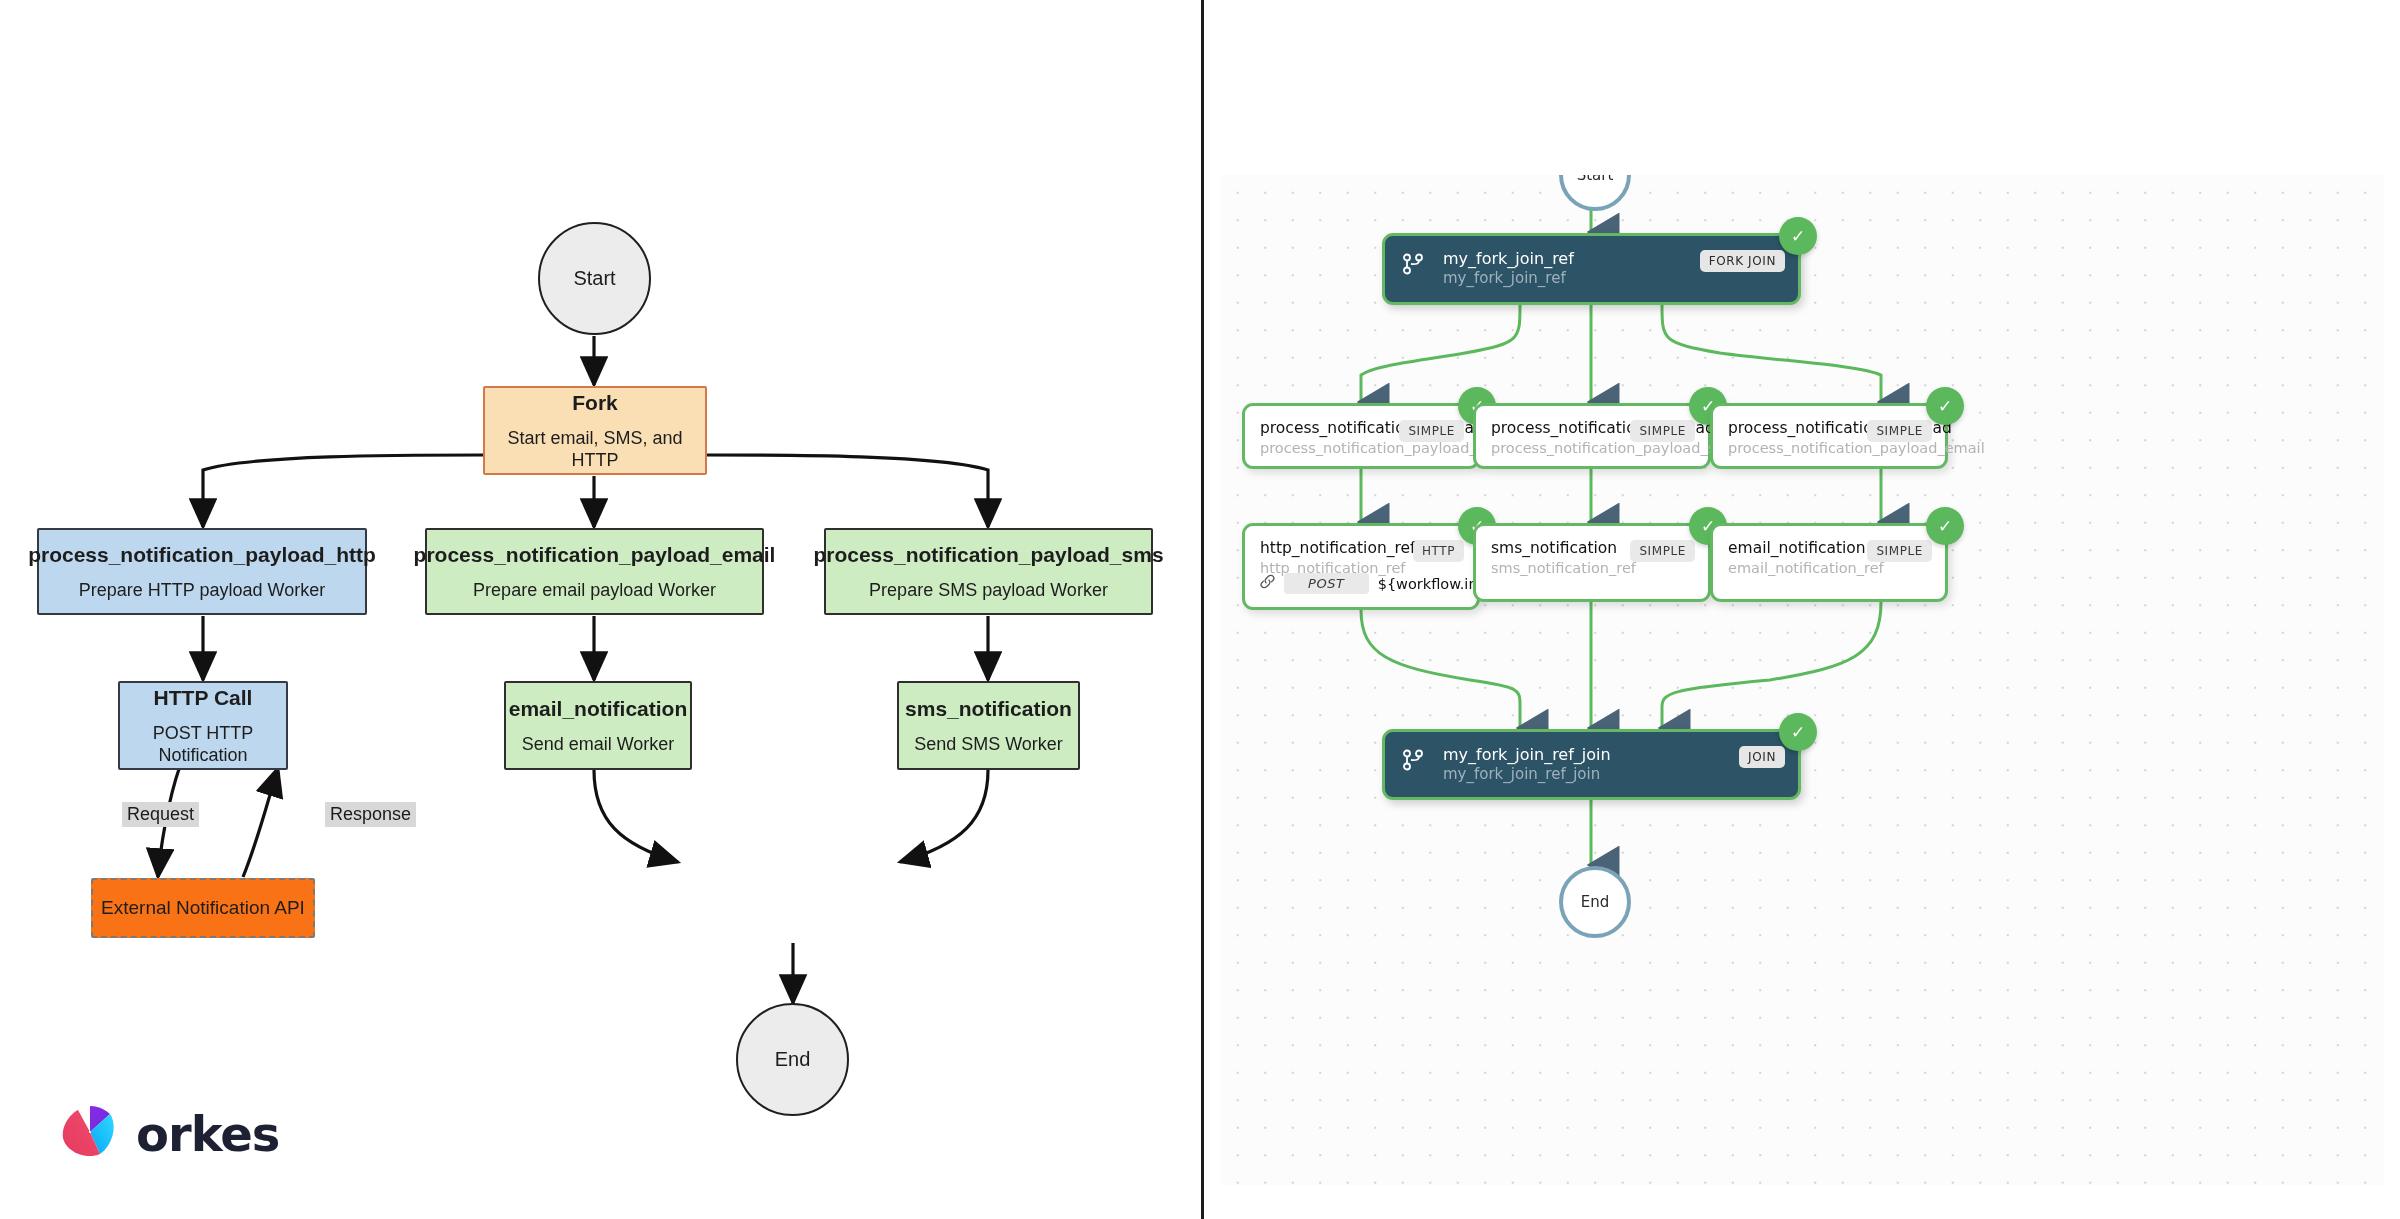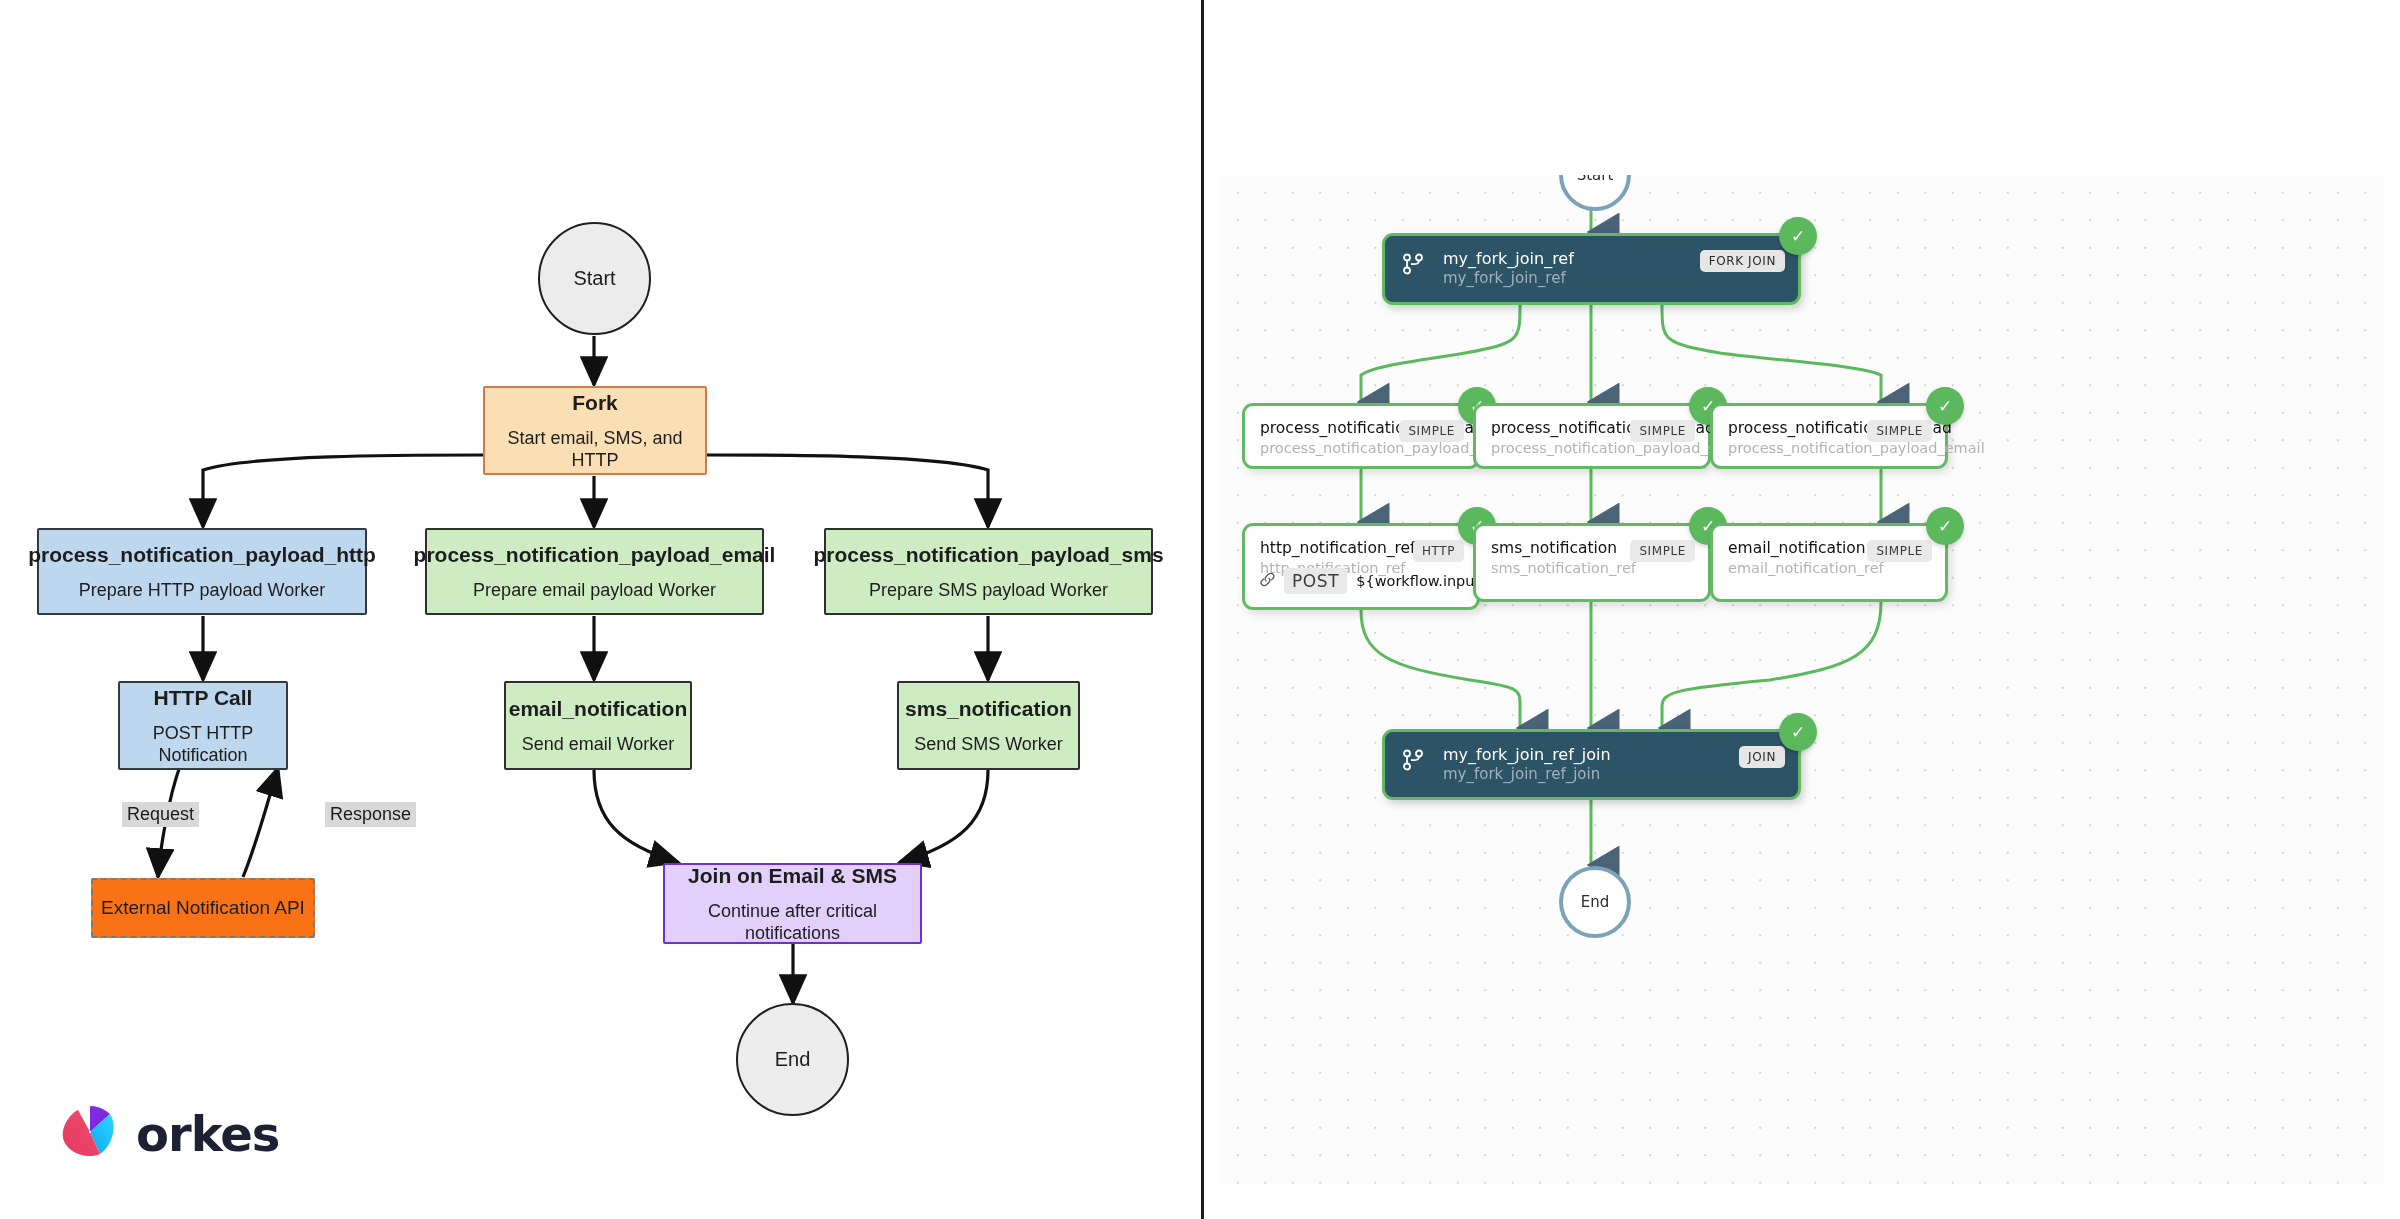--- a/index.html
+++ b/index.html
@@ -120,22 +120,22 @@
     background:#5cb85c;
     box-shadow:0 2px 5px rgba(0,0,0,.18);
     display:flex;align-items:center;justify-content:center;
     color:#fff;font-size:17px;line-height:1;
   }
   .wf-httprow{
     position:absolute;left:15px;bottom:13px;
     display:flex;align-items:center;gap:9px;
   }
   .wf-method{
-    background:#e9e9e9;color:#3a3a3a;font-size:17px;letter-spacing:.6px;
-    padding:3px 8px;border-radius:4px;
+    background:#e9e9e9;color:#3a3a3a;font-size:13px;letter-spacing:.6px;
+    padding:3px 24px;border-radius:4px;font-style:italic;
   }
   .wf-url{font-size:14.5px;color:#111;}
   .link-ic{color:#555;font-size:15px;}
 
   .wf-fork-ic{position:absolute;left:17px;top:16px;}
   .wf-fork .wf-text{position:absolute;left:58px;top:13px;}
 
   .wf-circle{
     position:absolute;border-radius:50%;
     border:4px solid #7ba3b8;background:#ffffff;
@@ -225,24 +225,20 @@
       <div class="nd-sub">Send SMS Worker</div>
     </div>
 
     <div class="edge-label" style="left:122px;top:802px;">Request</div>
     <div class="edge-label" style="left:325px;top:802px;">Response</div>
 
     <div class="node node-rect n-yellow" style="left:91px;top:878px;width:224px;height:60px;">
       <div class="nd-title">External Notification API</div>
     </div>
 
-    <div class="node node-rect n-purple" style="left:663px;top:863px;width:259px;height:81px;">
-      <div class="nd-title">Join on Email &amp; SMS</div>
-      <div class="nd-sub">Continue after critical notifications</div>
-    </div>
 
     <div class="node node-circle" style="left:736px;top:1003px;width:113px;height:113px;">
       <span>End</span>
     </div>
 
     <div id="orkes-logo">
       <span>
         <svg width="64" height="60" viewBox="0 0 64 60">
           <defs>
             <linearGradient id="og1" x1="0" y1="0" x2="1" y2="1">

